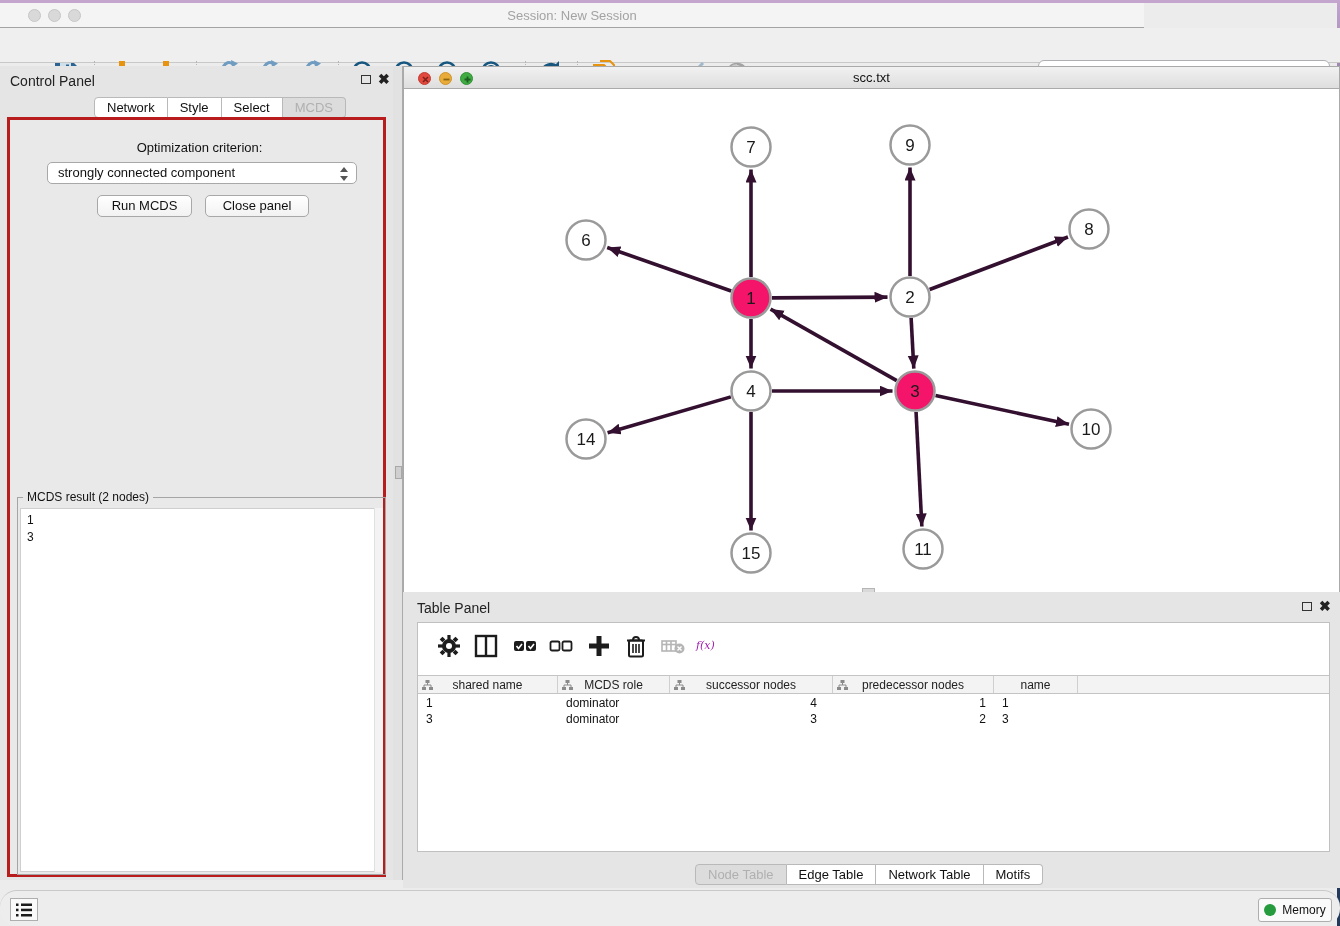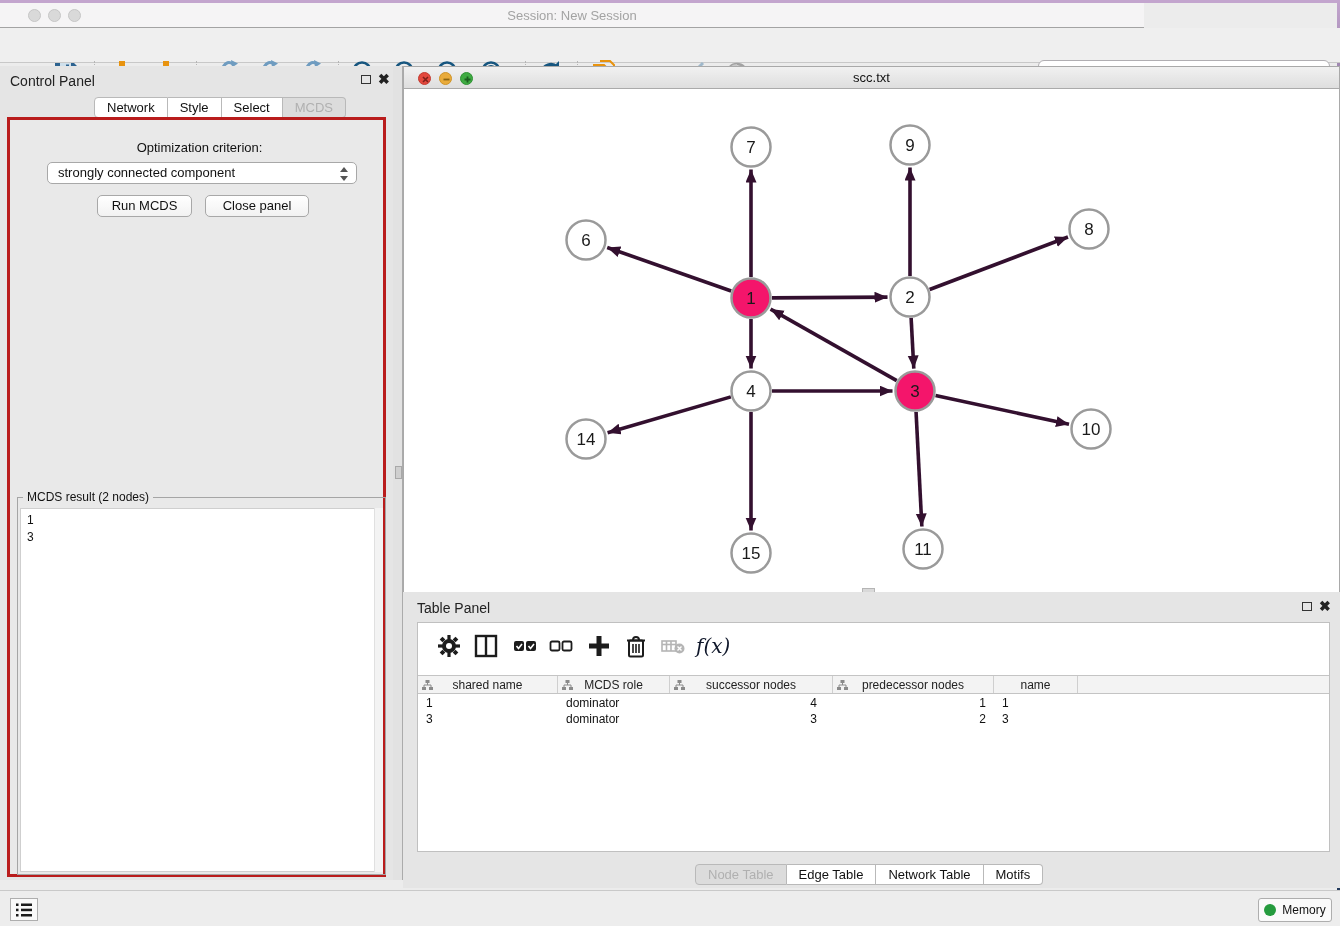--- a/index.html
+++ b/index.html
@@ -61,21 +61,21 @@
   .tbl-white { position:absolute; left:14px; top:30px; width:913px; height:230px; background:#fff; border:1px solid #c0c0c0; }
   .ttb-ic { position:absolute; top:10px; width:26px; height:26px; cursor:pointer; }
   .thead { position:absolute; left:0; top:52px; width:911px; height:19px; background:#f3f3f3; border-top:1px solid #c4c4c4; border-bottom:1px solid #c4c4c4; display:flex; }
   .th { height:100%; border-right:1px solid #cfcfcf; font-size:12px; color:#222; display:flex; align-items:center; justify-content:center; gap:5px; position:relative; }
   .th .sorticon { position:absolute; left:4px; top:4px; }
   .trow { position:absolute; left:0; width:911px; height:17px; display:flex; font-size:12px; color:#111; cursor:default; }
   .td { height:100%; line-height:17px; padding:0 8px; overflow:hidden; white-space:nowrap; }
   .td.r { text-align:right; padding-right:16px; }
 
   
-  .statusbar { left:0; top:890px; width:1340px; height:36px; background:#ededed; border-top:1px solid #c9c9c9; }
+  .statusbar { left:0; top:890px; width:1340px; height:36px; background:#ededed; border-top:1px solid #c9c9c9;border-radius:17px; }
   .listbtn { left:10px; top:897px; width:28px; height:23px; background:#fafafa; border:1px solid #aeaeae; display:flex; align-items:center; justify-content:center; cursor:pointer; }
   .membtn { left:1258px; top:897px; width:74px; height:24px; background:#fafafa; border:1px solid #aeaeae; border-radius:3px; display:flex; align-items:center; justify-content:center; gap:6px; font-size:12px; color:#111; cursor:pointer; }
   .greendot { width:12px; height:12px; border-radius:50%; background:#259b3e; }
 </style>
 </head>
 <body>
 
 <div class="abs desktop-top"></div>
 <div class="abs desktop-right"></div>
 
@@ -367,21 +367,21 @@
     <svg class="ttb-ic" style="left:242px" viewBox="0 0 26 26">
         <g stroke="#b5b5b5" stroke-width="1.6" fill="none">
           <rect x="2" y="8" width="14" height="10"></rect>
           <line x1="2" y1="11.5" x2="16" y2="11.5"></line>
           <line x1="6.5" y1="8" x2="6.5" y2="18"></line>
           <line x1="11" y1="8" x2="11" y2="18"></line>
         </g>
         <circle cx="19.5" cy="15.5" r="5" fill="#b5b5b5"></circle>
         <path d="M17.5 13.5 l4 4 M21.5 13.5 l-4 4" stroke="#fff" stroke-width="1.4"></path>
       </svg>
-    <div class="ttb-ic" style="left:278px; width:40px; font-family:'DejaVu Serif', serif; font-style:italic; font-size:20px; color:#0f172a; line-height:26px;">f(x)</div>
+    <div class="ttb-ic" style="left:278px; width:40px; font-family:'DejaVu Serif', serif; font-style:italic; font-size:11px; color:#a21caf; line-height:26px;">f(x)</div>
 
     <div class="thead">
       <div class="th" style="width:140px">
           <svg class="sorticon" width="11" height="11" viewBox="0 0 11 11">
             <g fill="#8a8a8a">
               <rect x="3.5" y="0" width="4" height="3"></rect>
               <rect x="0" y="7" width="4" height="3"></rect>
               <rect x="7" y="7" width="4" height="3"></rect>
               <path d="M5.5 3 v2 M2 7 v-2 h7 v2" stroke="#8a8a8a" fill="none"></path>
             </g>

